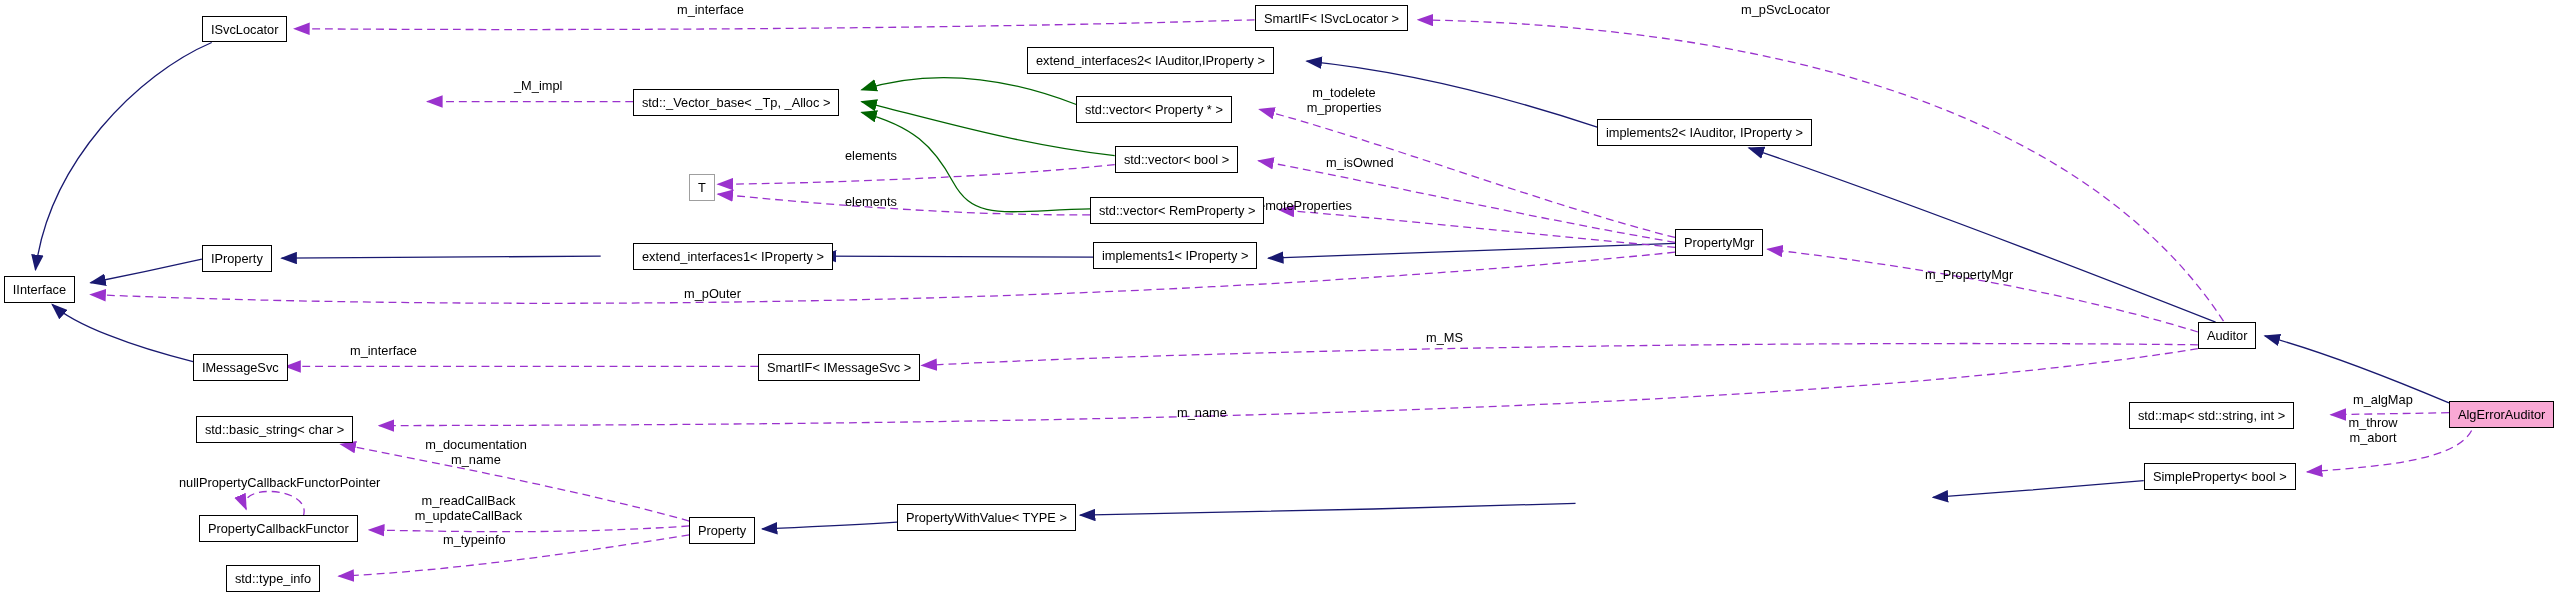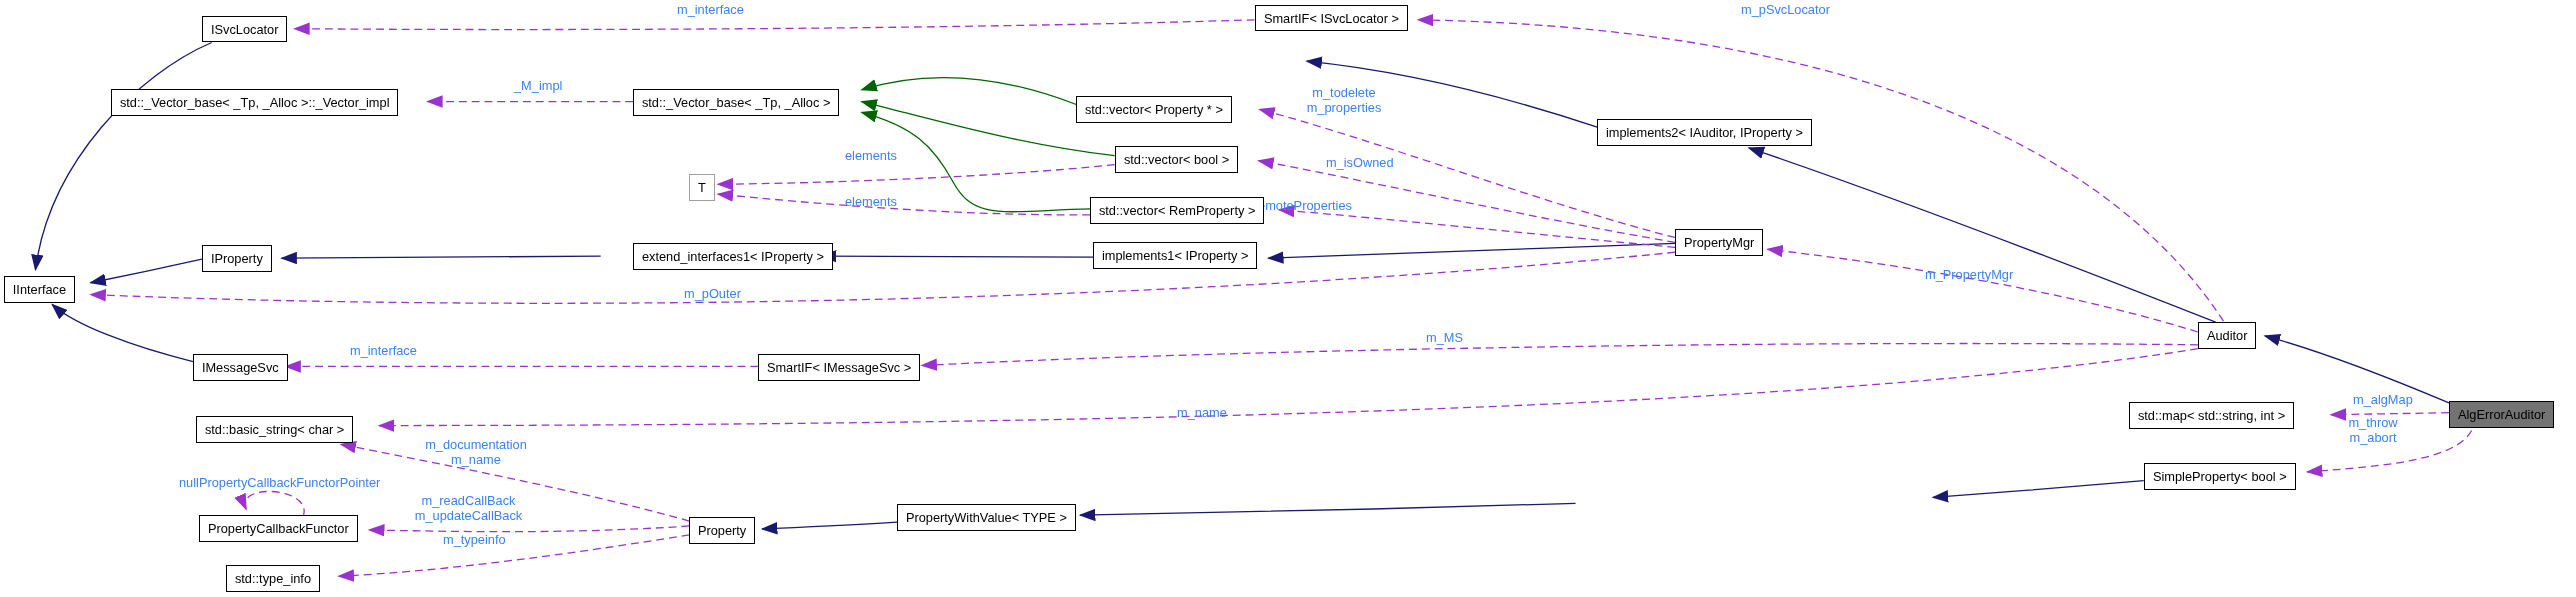--- a/index.html
+++ b/index.html
@@ -8,23 +8,23 @@
     font-family:"Liberation Sans","DejaVu Sans",sans-serif;overflow:hidden;
   }
   #edges{position:absolute;left:0;top:0;}
   .node{
     position:absolute;box-sizing:border-box;height:26.6px;
     background:#ffffff;border:1px solid #000000;
     padding:3.9px 7.9px 0 7.9px;font-size:12.8px;line-height:17.7px;color:#000000;
     white-space:nowrap;text-align:center;
   }
   .node.tpl{border:1px solid #9f9f9f;}
-  .node.hl{background:#737373;border:1.5px solid #000000;}
+  .node.hl{background:#f9a8d4;border:1.5px solid #000000;}
   .elabel{
-    position:absolute;font-size:12.8px;line-height:14.8px;color:#3b82f6;
+    position:absolute;font-size:12.8px;line-height:14.8px;color:#000000;
     white-space:pre-line;
   }
   .elabel.c{text-align:center;}
 </style>
 </head>
 <body>
 
 <div id="stage">
 
   <svg id="edges" width="2576" height="598" viewBox="0 0 2616 607">
@@ -103,32 +103,32 @@
 m_abort</div>
   <div class="elabel c" style="left:402px;top:438px;width:148px">m_documentation
 m_name</div>
   <div class="elabel" style="left:179px;top:476px">nullPropertyCallbackFunctorPointer</div>
   <div class="elabel c" style="left:392px;top:494px;width:153px">m_readCallBack
 m_updateCallBack</div>
   <div class="elabel" style="left:443px;top:533px">m_typeinfo</div>
 
   <div class="node" style="left:3.9px;top:276px">IInterface</div>
   <div class="node" style="left:202px;top:15.8px">ISvcLocator</div>
-  <div class="node" style="left:111px;top:89px">std::_Vector_base&lt; _Tp, _Alloc &gt;::_Vector_impl</div>
   <div class="node" style="left:202px;top:245px">IProperty</div>
   <div class="node" style="left:193px;top:354px">IMessageSvc</div>
   <div class="node" style="left:196px;top:416px">std::basic_string&lt; char &gt;</div>
   <div class="node" style="left:199px;top:515px">PropertyCallbackFunctor</div>
   <div class="node" style="left:226px;top:565px">std::type_info</div>
   <div class="node" style="left:633px;top:89px">std::_Vector_base&lt; _Tp, _Alloc &gt;</div>
   <div class="node tpl" style="left:689px;top:174px">T</div>
   <div class="node" style="left:633px;top:243px">extend_interfaces1&lt; IProperty &gt;</div>
   <div class="node" style="left:758px;top:354px">SmartIF&lt; IMessageSvc &gt;</div>
   <div class="node" style="left:689px;top:517px">Property</div>
   <div class="node" style="left:897px;top:504px">PropertyWithValue&lt; TYPE &gt;</div>
+  <div class="node" style="left:1027px;top:47px">extend_interfaces2&lt; IAuditor,IProperty &gt;</div>
   <div class="node" style="left:1076px;top:96px">std::vector&lt; Property * &gt;</div>
   <div class="node" style="left:1115px;top:146px">std::vector&lt; bool &gt;</div>
   <div class="node" style="left:1090px;top:197px">std::vector&lt; RemProperty &gt;</div>
   <div class="node" style="left:1093px;top:242px">implements1&lt; IProperty &gt;</div>
   <div class="node" style="left:1255px;top:4.9px">SmartIF&lt; ISvcLocator &gt;</div>
   <div class="node" style="left:1597px;top:119px">implements2&lt; IAuditor, IProperty &gt;</div>
   <div class="node" style="left:1675px;top:229px">PropertyMgr</div>
   <div class="node" style="left:2198px;top:322px">Auditor</div>
   <div class="node" style="left:2129px;top:402px">std::map&lt; std::string, int &gt;</div>
   <div class="node hl" style="left:2449px;top:401px">AlgErrorAuditor</div>

